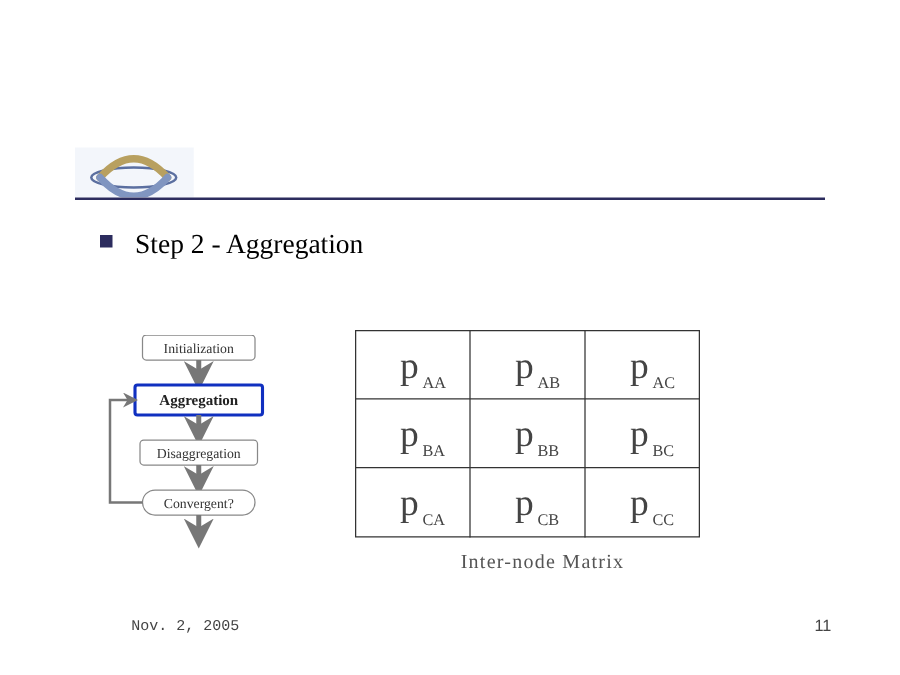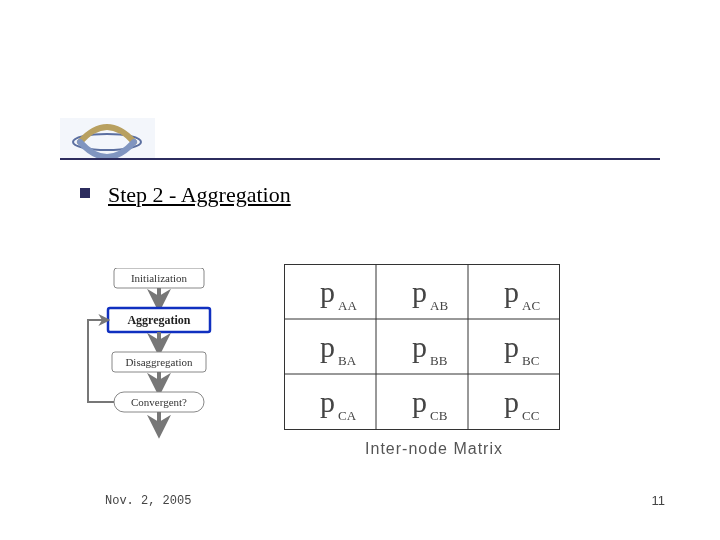--- a/index.html
+++ b/index.html
@@ -50,21 +50,20 @@
     height: 2px;
     background: #2c2c5e;
     box-shadow: 0 6px 6px -4px rgba(44,44,94,0.35);
   }
   .body {
     position: absolute;
     top: 180px;
     left: 80px;
     right: 60px;
     font-size: 22px;
-    text-decoration: underline;
   }
   .bullet-row {
     display: flex;
     align-items: flex-start;
   }
   .bullet-square {
     width: 10px;
     height: 10px;
     background: #2c2c5e;
     margin-top: 8px;
@@ -91,21 +90,21 @@
     width: 170px;
     height: 190px;
   }
   .matrix-wrap {
     position: absolute;
     left: 220px;
     top: -4px;
     width: 300px;
   }
   .matrix-caption {
-    font-family: Liberation Sans, sans-serif;
+    font-family: Liberation Serif, serif;
     font-size: 16px;
     color: #555;
     letter-spacing: 1px;
     text-align: center;
     margin-top: 4px;
   }
   .footer-date {
     position: absolute;
     left: 105px;
     bottom: 32px;

